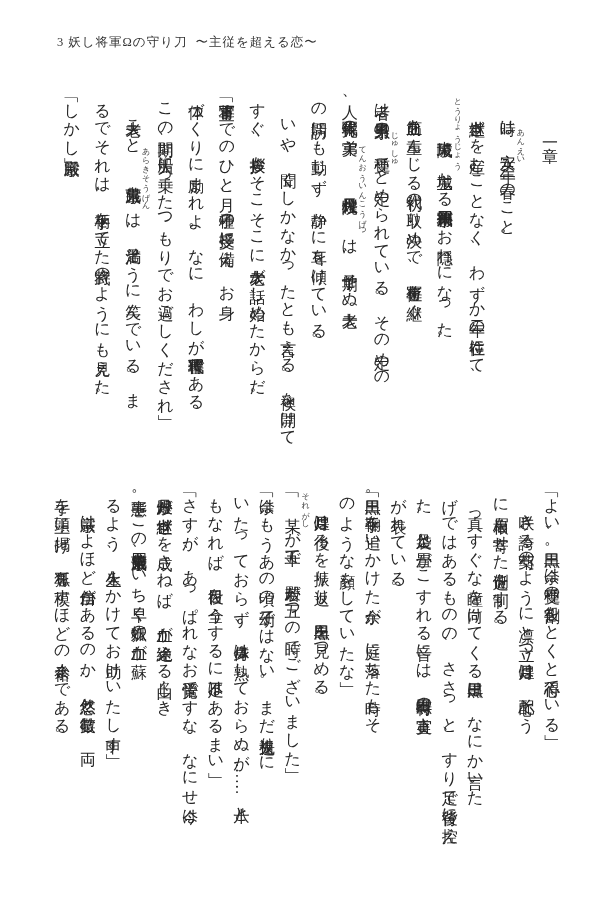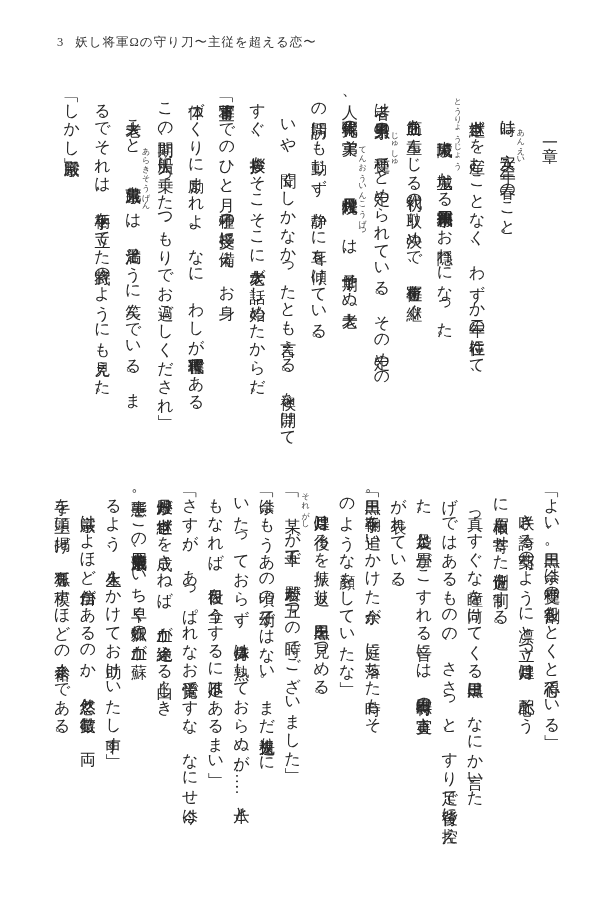--- a/index.html
+++ b/index.html
@@ -12,22 +12,22 @@
     overflow:hidden;
   }
   .running-head {
     position:absolute;
     top:34px; left:57px;
     font-size:12.5px;
     letter-spacing:1px;
     color:#333333;
     white-space:nowrap;
   }
-  .running-head .rh-title { margin-left:11px; }
-  .running-head .rh-sub   { margin-left:0; }
+  .running-head .rh-title { margin-left:4px; }
+  .running-head .rh-sub   { margin-left:8px; }
   .band {
     position:absolute;
     right:49px;
     writing-mode:vertical-rl;
     font-size:16px;
     letter-spacing:0.2px;
     white-space:nowrap;
   }
   .band-top    { top:92px;  height:398px; line-height:1.92; }
   .band-bottom { top:487px; height:398px; line-height:1.60; }

